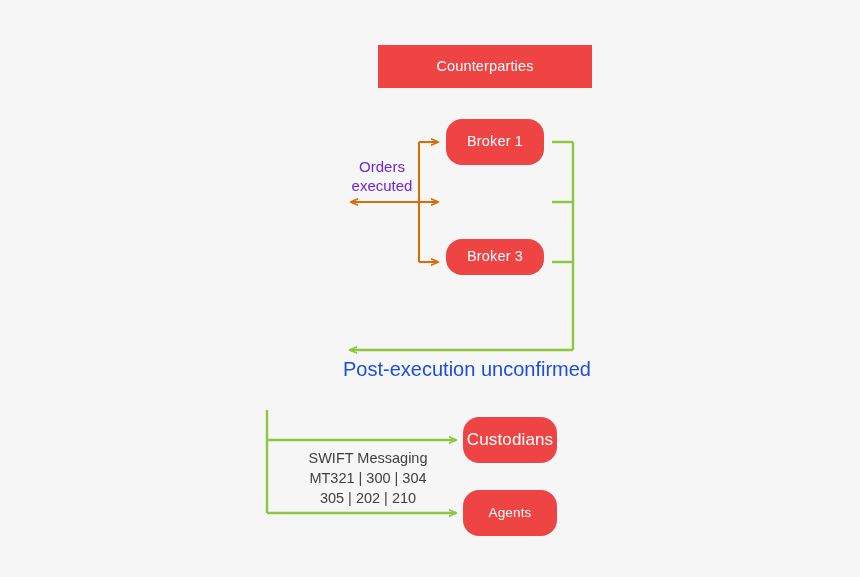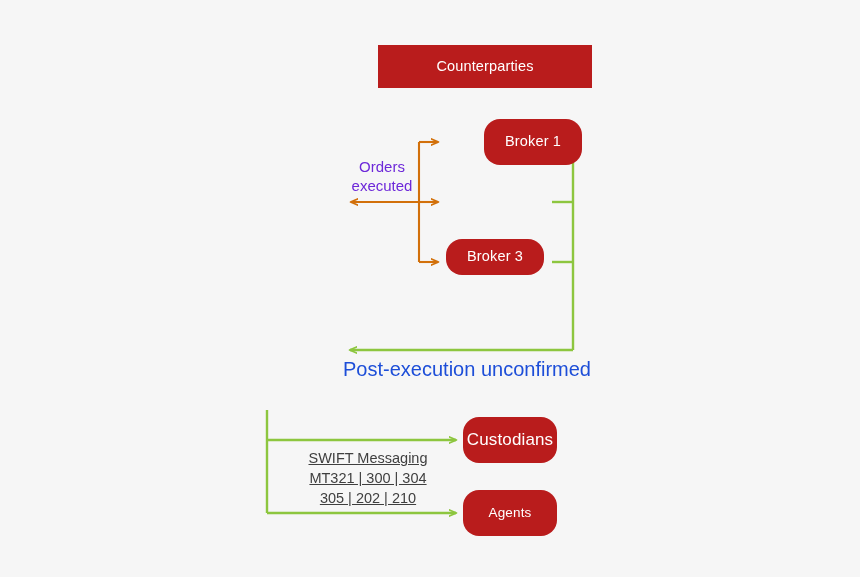--- a/index.html
+++ b/index.html
@@ -22,21 +22,21 @@
   }
   .svg-layer {
     position: absolute;
     left: 0;
     top: 0;
     width: 860px;
     height: 577px;
   }
   .node {
     position: absolute;
-    background: #b91c1c;
+    background: #ef4444;
     color: #ffffff;
     display: flex;
     align-items: center;
     justify-content: center;
     text-align: center;
     font-size: 14.5px;
     letter-spacing: 0.15px;
     box-sizing: border-box;
     line-height: 1.2;
   }
@@ -45,21 +45,21 @@
   }
   .node.square {
     border-radius: 0;
   }
   .node-counterparties {
     left: 378px;
     top: 45px;
     width: 214px;
     height: 43px;
   }
-  .node-broker1 { left: 446px; top: 119px; width: 98px; height: 46px; margin-left: 38px; }
+  .node-broker1 { left: 446px; top: 119px; width: 98px; height: 46px; }
   .node-broker2 { left: 446px; top: 179px; width: 98px; height: 46px; }
   .node-broker3 { left: 446px; top: 239px; width: 98px; height: 36px; }
   .node-custodians { left: 463px; top: 417px; width: 94px; height: 46px; font-size: 17px; }
   .node-agents { left: 463px; top: 490px; width: 94px; height: 46px; font-size: 13.5px; }
 
   .edge-label {
     position: absolute;
     color: #58595b;
     text-align: center;
     font-size: 15px;
@@ -80,21 +80,20 @@
     font-size: 20px;
     color: #1d4ed8;
   }
   .label-swift {
     left: 280px;
     top: 448px;
     width: 176px;
     font-size: 14.5px;
     color: #3f3f3f;
     line-height: 1.38;
-    text-decoration: underline;
   }
 </style>
 </head>
 <body>
 
 <div id="canvas">
 
   <svg class="svg-layer" viewBox="0 0 860 577" xmlns="http://www.w3.org/2000/svg">
     <defs>
       <marker id="arrow-orange" markerWidth="9" markerHeight="9" refX="7.2" refY="3.6" orient="auto" markerUnits="userSpaceOnUse">

